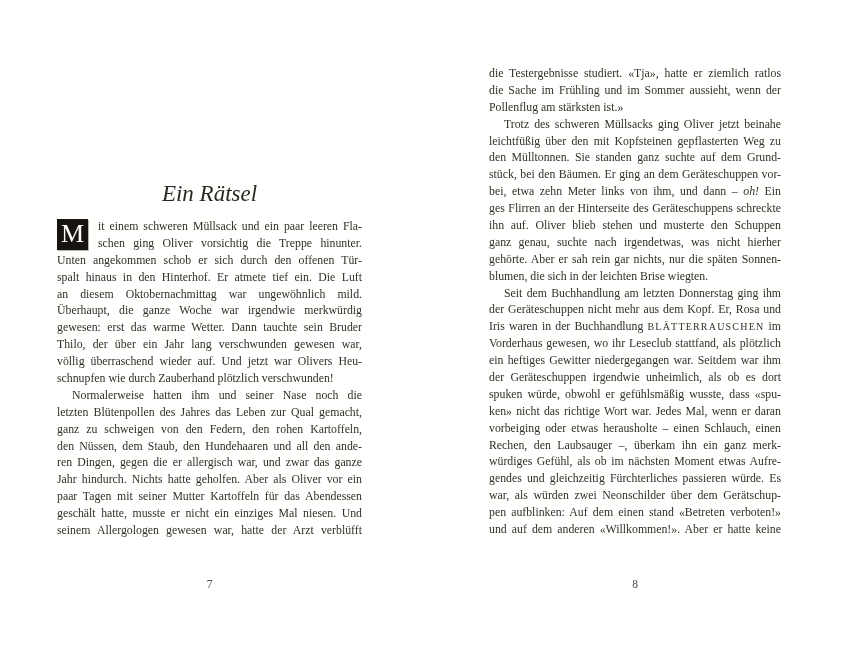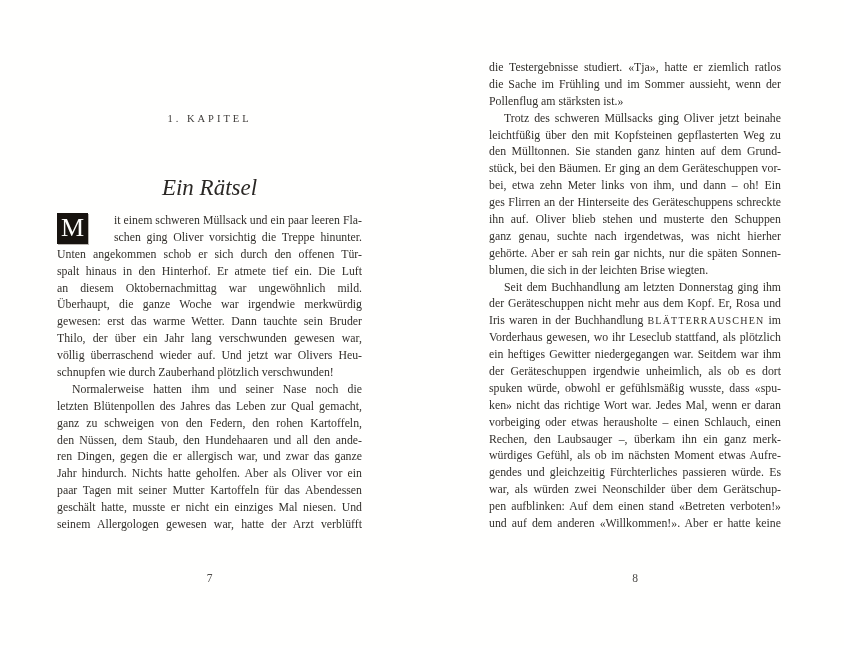--- a/index.html
+++ b/index.html
@@ -3,21 +3,21 @@
 <meta charset="utf-8">
 <style>
   html, body { margin: 0; padding: 0; background: #ffffff; }
   body {
     width: 844px; height: 648px; position: relative; overflow: hidden;
     font-family: "Liberation Serif", "DejaVu Serif", serif;
     color: #322f2b;
   }
   .spread { position: absolute; inset: 0; background: #fffffe; }
 
-  .page-col { position: absolute; top: 10px; height: 575px; }
+  .page-col { position: absolute; top: 16px; height: 575px; }
   .col-left  { left: 57px;  width: 305px; }
   .col-right { left: 489px; width: 292px; }
 
   .chapter-kicker {
     position: absolute; top: 103px; left: 0; right: 0;
     text-align: center; font-size: 10.5px; letter-spacing: 3px;
     color: #3e3b38;
   }
   .chapter-title {
     position: absolute; top: 117px; left: 0; right: 0;
@@ -30,44 +30,43 @@
   .body-left  { top: 202px; }
   .body-right { top: 49px; }
 
   .bline {
     text-align: justify; text-align-last: justify;
     font-size: 11.8px; line-height: 16.9px; height: 16.9px;
     overflow: hidden;
   }
   .bline.end { text-align-last: left; }
   .bline.ind { padding-left: 15px; }
-  .bline.dc  { padding-left: 41px; margin-left: 16px; }
+  .bline.dc  { padding-left: 41px; }
 
-  .it { }
+  .it { font-style: italic; }
   .sc { font-size: 10px; letter-spacing: 1.2px; }
 
   .drop-cap {
     position: absolute; top: 1px; left: 0;
     width: 31px; height: 31px; background: #17130f;
     color: #fdfdfb; font-size: 26px; line-height: 30px;
     text-align: center; box-shadow: 1px 1px 0 #b9b5b0;
   }
 
   .pagenum {
     position: absolute; top: 562px; left: 0; right: 0;
     text-align: center; font-size: 11.5px; color: #4c4a47;
   }
 </style>
 </head>
 <body>
 
 <div class="spread">
 
   <div class="page-col col-left">
-    <div class="chapter-kicker">1. KAPITEL</div>
     <div class="chapter-title">Ein Rätsel</div>
     <div class="body-block body-left">
       <div class="drop-cap">M</div>
     <div class="bline dc"><span>it einem schweren Müllsack und ein paar leeren Fla-</span></div>
         <div class="bline dc"><span>schen ging Oliver vorsichtig die Treppe hinunter.</span></div>
         <div class="bline"><span>Unten angekommen schob er sich durch den offenen Tür-</span></div>
         <div class="bline"><span>spalt hinaus in den Hinterhof. Er atmete tief ein. Die Luft</span></div>
         <div class="bline"><span>an diesem Oktobernachmittag war ungewöhnlich mild.</span></div>
         <div class="bline"><span>Überhaupt, die ganze Woche war irgendwie merkwürdig</span></div>
         <div class="bline"><span>gewesen: erst das warme Wetter. Dann tauchte sein Bruder</span></div>
@@ -87,21 +86,21 @@
     <div class="pagenum">7</div>
   </div>
 
   <div class="page-col col-right">
     <div class="body-block body-right">
         <div class="bline"><span>die Testergebnisse studiert. «Tja», hatte er ziemlich ratlos</span></div>
         <div class="bline"><span>die Sache im Frühling und im Sommer aussieht, wenn der</span></div>
         <div class="bline end"><span>Pollenflug am stärksten ist.»</span></div>
         <div class="bline ind"><span>Trotz des schweren Müllsacks ging Oliver jetzt beinahe</span></div>
         <div class="bline"><span>leichtfüßig über den mit Kopfsteinen gepflasterten Weg zu</span></div>
-        <div class="bline"><span>den Mülltonnen. Sie standen ganz hinten auf dem Grund-</span></div>
+        <div class="bline"><span>den Mülltonnen. Sie standen ganz suchte auf dem Grund-</span></div>
         <div class="bline"><span>stück, bei den Bäumen. Er ging an dem Geräteschuppen vor-</span></div>
         <div class="bline"><span>bei, etwa zehn Meter links von ihm, und dann – </span><span class="it">oh!</span><span> Ein farbi-</span></div>
         <div class="bline"><span>ges Flirren an der Hinterseite des Geräteschuppens schreckte</span></div>
         <div class="bline"><span>ihn auf. Oliver blieb stehen und musterte den Schuppen</span></div>
         <div class="bline"><span>ganz genau, suchte nach irgendetwas, was nicht hierher</span></div>
         <div class="bline"><span>gehörte. Aber er sah rein gar nichts, nur die späten Sonnen-</span></div>
         <div class="bline end"><span>blumen, die sich in der leichten Brise wiegten.</span></div>
         <div class="bline ind"><span>Seit dem Buchhandlung am letzten Donnerstag ging ihm</span></div>
         <div class="bline"><span>der Geräteschuppen nicht mehr aus dem Kopf. Er, Rosa und</span></div>
         <div class="bline"><span>Iris waren in der Buchhandlung </span><span class="sc">BLÄTTERRAUSCHEN</span><span> im</span></div>

